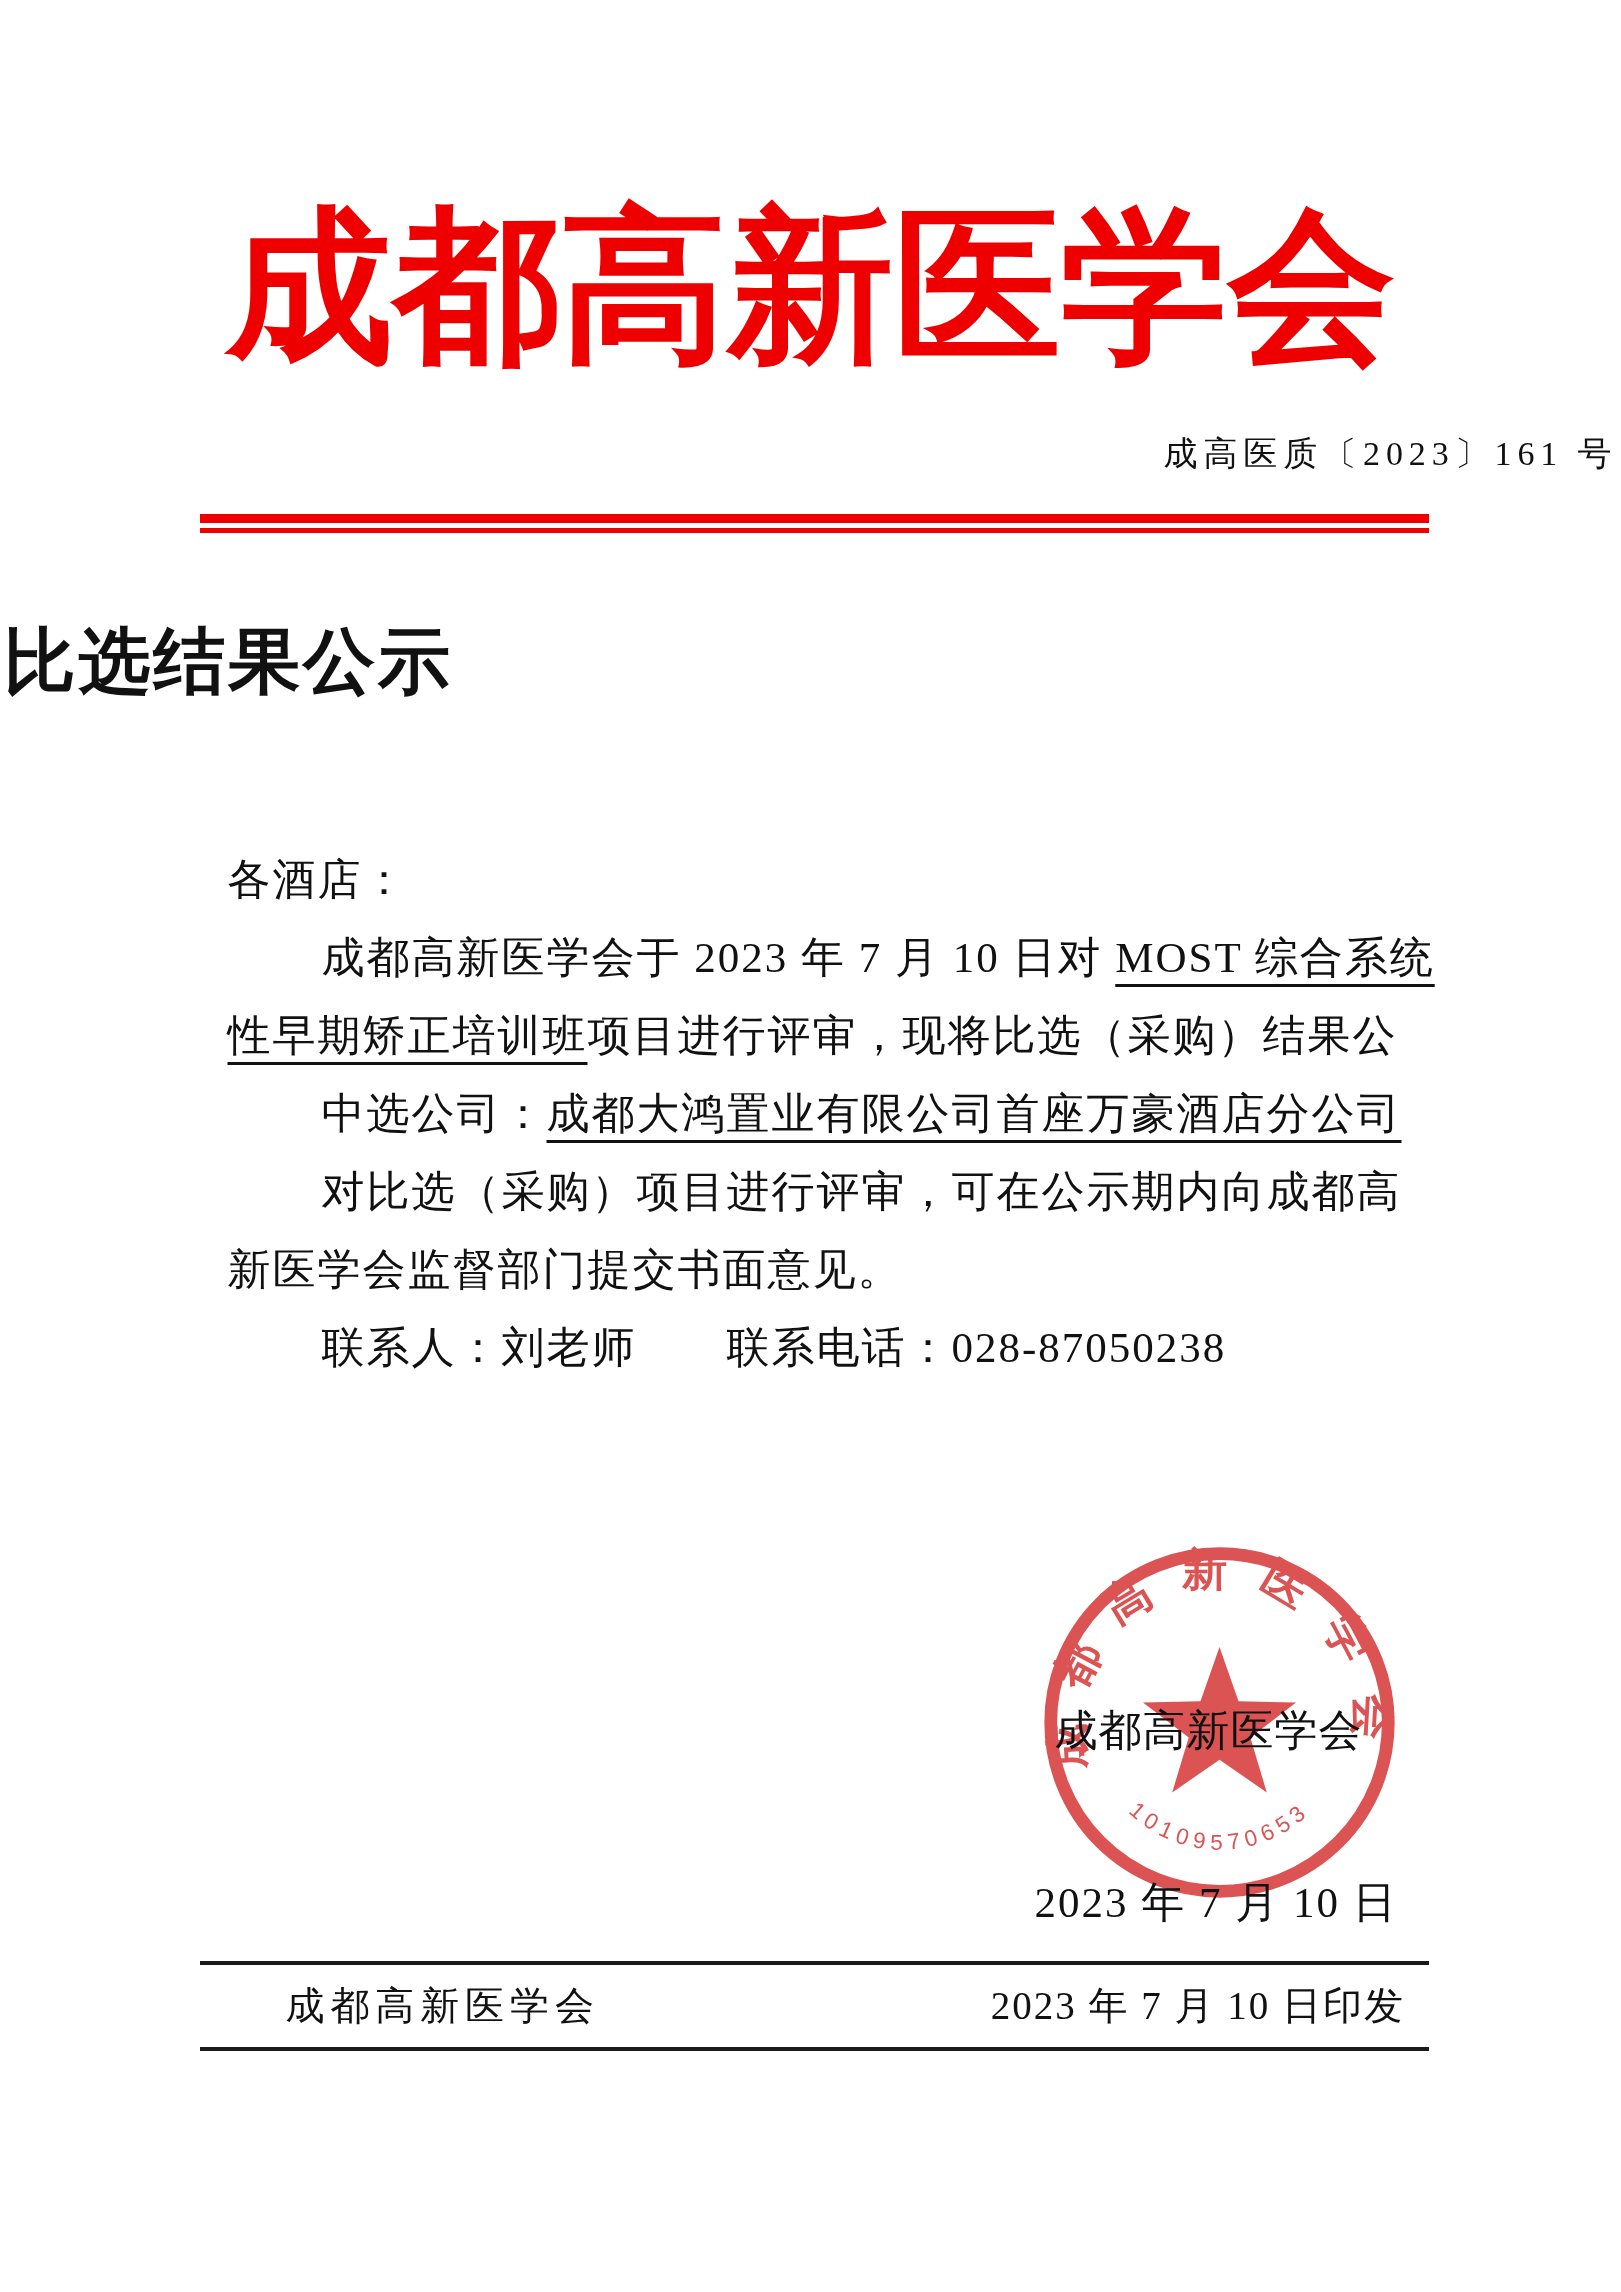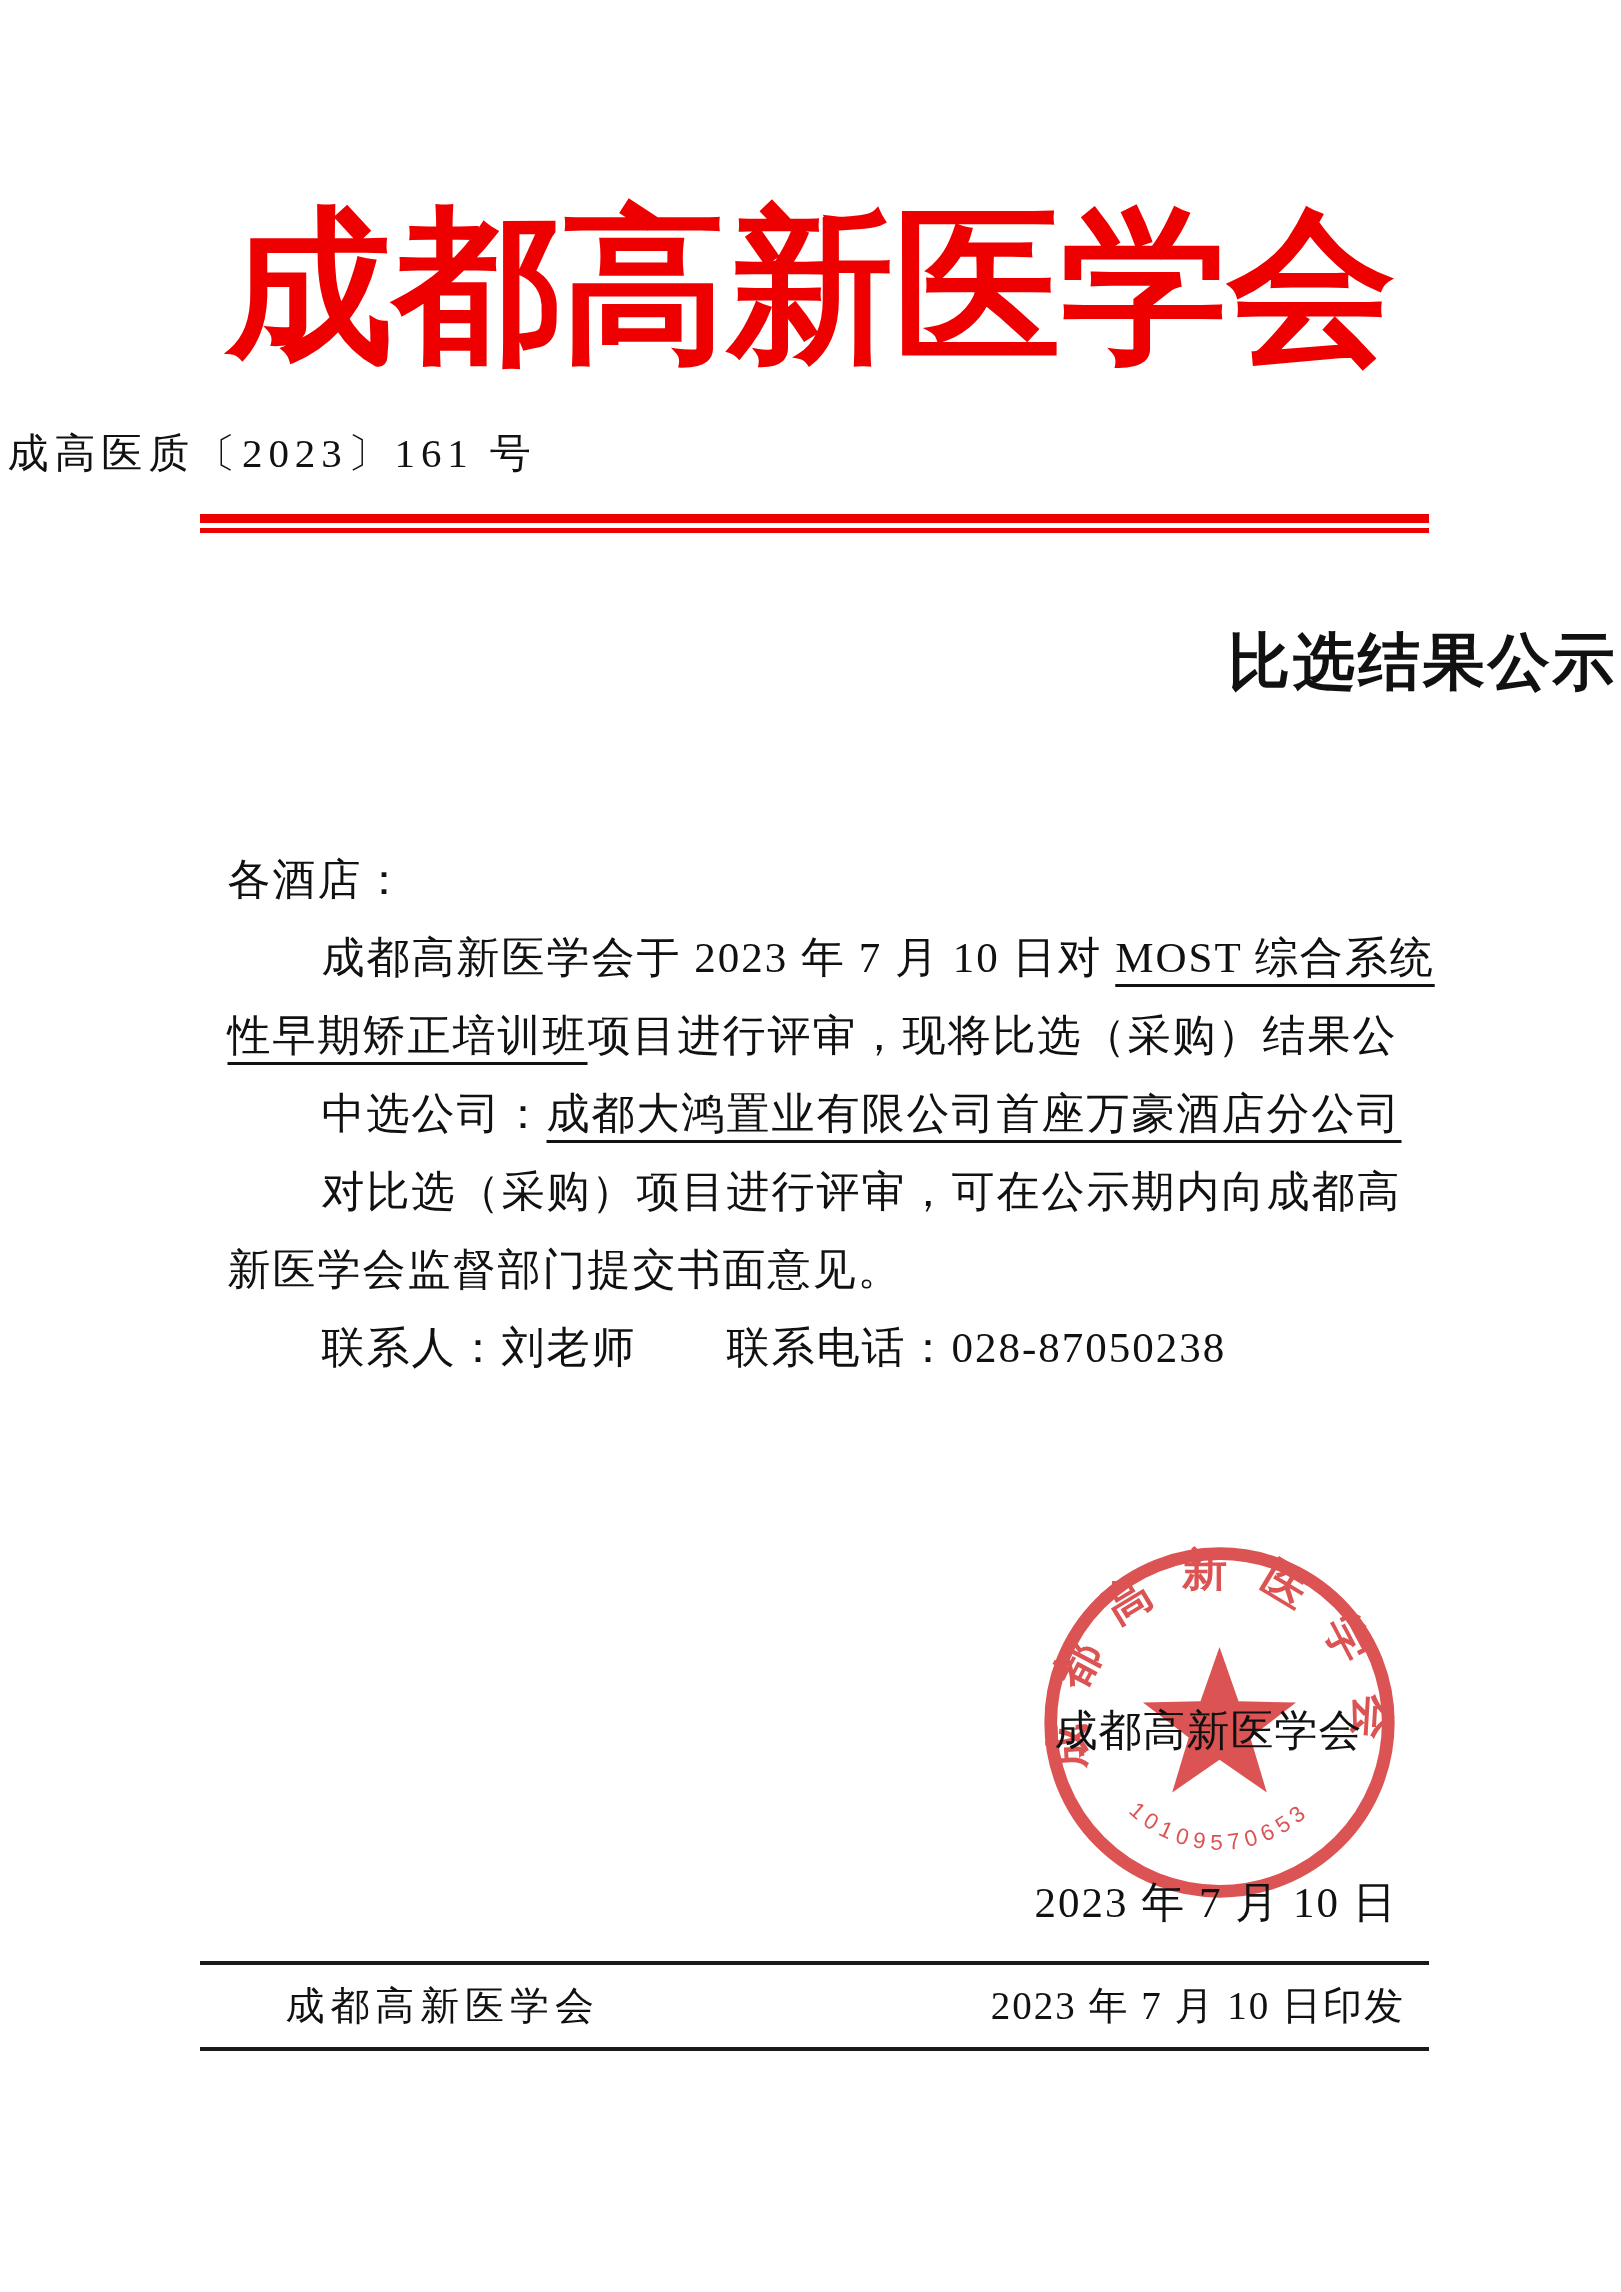--- a/index.html
+++ b/index.html
@@ -21,40 +21,40 @@
   
   .org-title{
     position:absolute;top:192px;left:0;right:0;
     text-align:center;
     font-size:167px;line-height:1.15;
     font-weight:bold;
     color:var(--red);
     white-space:nowrap;
   }
   .doc-number{
-    position:absolute;top:424px;left:4px;right:0;
-    text-align:left;
-    font-size:41px;line-height:59px;
+    position:absolute;top:424px;left:12px;right:0;
+    text-align:right;
+    font-size:34px;line-height:59px;
     letter-spacing:5.9px;
     white-space:nowrap;
   }
   .red-rule-thick{
     position:absolute;top:514px;left:196px;width:1229px;height:8.8px;
     background:var(--red);
   }
   .red-rule-thin{
     position:absolute;top:528px;left:196px;width:1229px;height:4.9px;
     background:var(--red);
   }
 
   
   .doc-title{
     position:absolute;top:623px;left:0;right:0;
-    text-align:right;
-    font-size:62px;line-height:78px;
+    text-align:left;
+    font-size:72px;line-height:78px;
     font-weight:bold;
     letter-spacing:2.9px;
     white-space:nowrap;
   }
 
   
   .body-block{
     position:absolute;top:841px;left:224px;width:1186px;
     font-size:43px;
     letter-spacing:2px;

